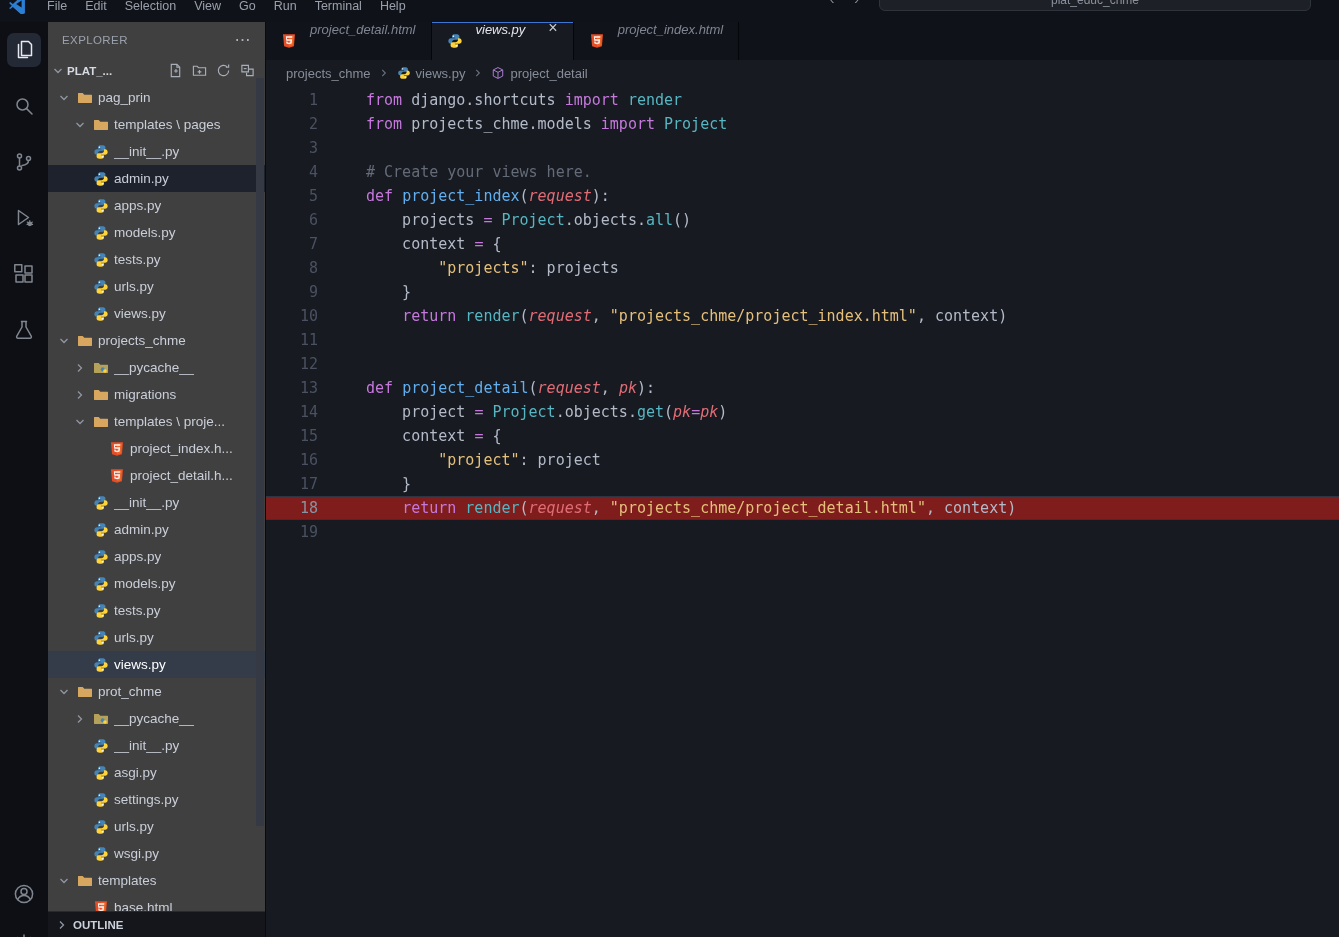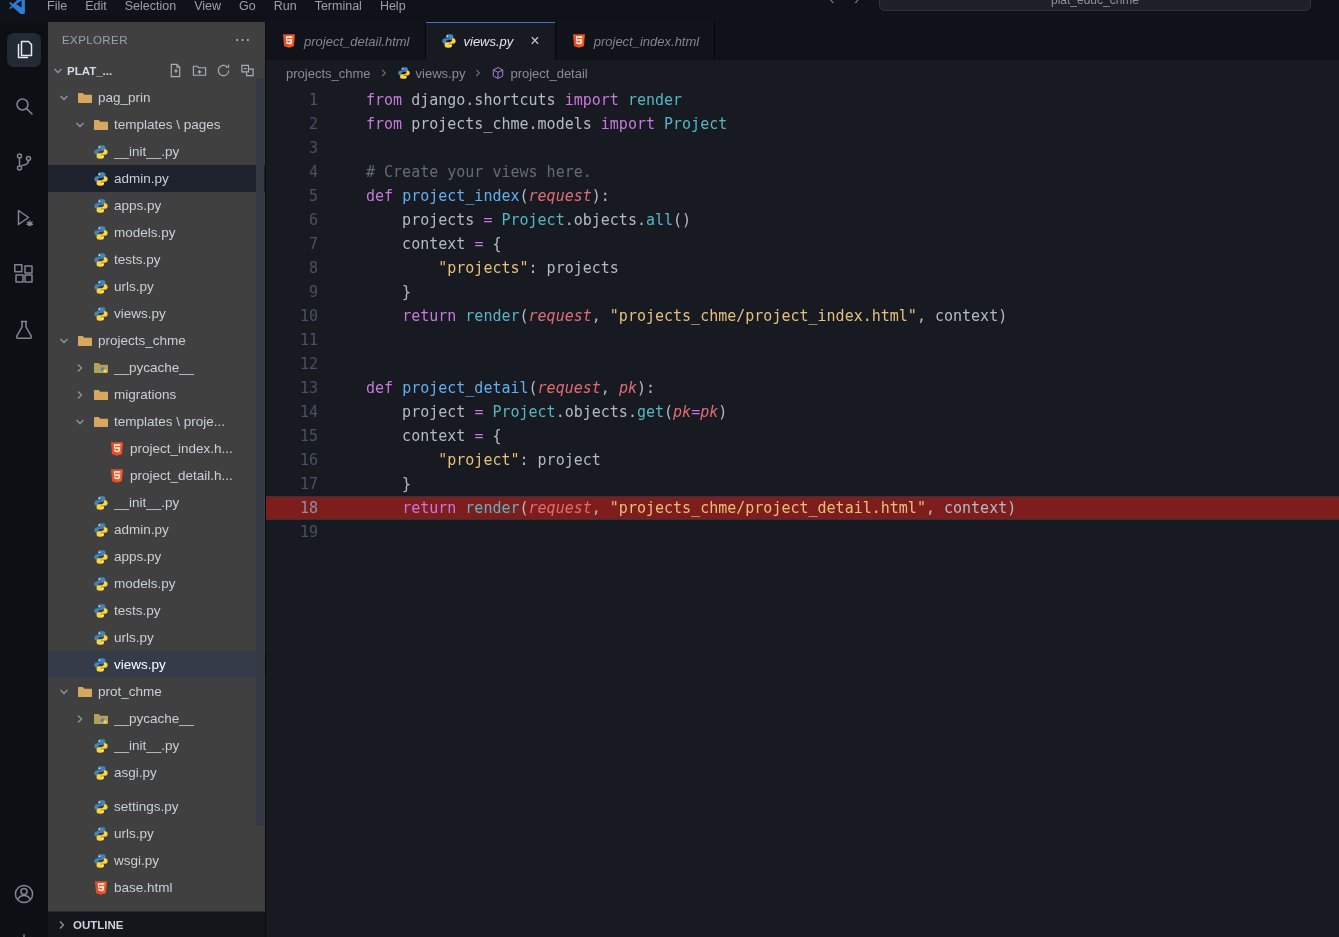--- a/index.html
+++ b/index.html
@@ -42,21 +42,21 @@
   .tree-row.selected{background:#343b49;color:#fff;}
   .chev{width:16px;height:16px;flex:none;color:#9096a1;display:inline-flex;}
   .ticon{width:16px;height:16px;flex:none;display:inline-flex;}
   .tlabel{white-space:nowrap;overflow:hidden;}
   .sidebar-scrollbar{position:absolute;right:1px;top:56px;width:8px;height:748px;background:#343943;}
   .outline-header{height:26px;border-top:1px solid #262a33;display:flex;align-items:center;gap:3px;
     padding:0 6px;font-weight:700;font-size:11.5px;color:#ccd1da;background:#14161c;position:relative;z-index:2;}
   
   .editor{flex:1;display:flex;flex-direction:column;background:#171a21;min-width:0;border-left:1px solid #0a0b0f;}
   .tabbar{height:38px;background:#0f1218;display:flex;flex:none;}
-  .tab{display:flex;align-items:center;gap:7px;padding:0 15px;font-size:13px;font-style:italic;
+  .tab{display:flex;gap:13px;padding:0 15px;font-size:13px;font-style:italic;
     color:#7f8591;background:#10131a;border-right:1px solid #05060a;position:relative;white-space:nowrap;}
   .tab.active{background:#171a21;color:#e3e6ec;box-shadow:inset 0 1px 0 #3e76d6;}
   .tab .svg-wrap{display:inline-flex;}
   .tab .close{margin-left:10px;color:#c6cbd4;font-size:16px;font-style:normal;line-height:12px;}
   .breadcrumbs{height:26px;display:flex;align-items:center;padding-left:20px;gap:4px;color:#868d98;
     font-size:13px;flex:none;}
   .crumb{display:flex;align-items:center;gap:5px;}
   .crumb .svg-wrap{display:inline-flex;}
   .crumb-sep{display:inline-flex;color:#6b717c;margin:0 2px;}
   .code{flex:1;font-family:"DejaVu Sans Mono",monospace;font-size:15px;line-height:24px;
@@ -538,21 +538,21 @@
           <span class="ticon">
             <svg width="16" height="16" viewBox="0 0 24 24">
               <path fill="#4584b6" d="M11.8 2c-2.5 0-4.3 1-4.3 2.8V7h4.7v.8H5.8C3.7 7.8 2 9.5 2 12s1.7 4.2 3.8 4.2h1.7v-2.4c0-2.1 1.8-3.8 3.9-3.8h4.2c1.7 0 3-1.4 3-3.1V4.8C18.6 3 16.3 2 14 2h-2.2z"></path>
               <circle cx="9.6" cy="4.9" r="1.1" fill="#fff"></circle>
               <path fill="#ffd43b" d="M12.2 22c2.5 0 4.3-1 4.3-2.8V17h-4.7v-.8h6.4c2.1 0 3.8-1.7 3.8-4.2s-1.7-4.2-3.8-4.2h-1.7v2.4c0 2.1-1.8 3.8-3.9 3.8H8.4c-1.7 0-3 1.4-3 3.1v2.1C5.4 21 7.7 22 10 22h2.2z"></path>
               <circle cx="14.4" cy="19.1" r="1.1" fill="#fff"></circle>
             </svg>
           </span>
           <span class="tlabel">asgi.py</span>
         </div>
-        <div class="tree-row" style="padding-left: 24px; margin-top: 7px;">
+        <div class="tree-row" style="padding-left: 24px;">
           <span class="chev"></span>
           <span class="ticon">
             <svg width="16" height="16" viewBox="0 0 24 24">
               <path fill="#4584b6" d="M11.8 2c-2.5 0-4.3 1-4.3 2.8V7h4.7v.8H5.8C3.7 7.8 2 9.5 2 12s1.7 4.2 3.8 4.2h1.7v-2.4c0-2.1 1.8-3.8 3.9-3.8h4.2c1.7 0 3-1.4 3-3.1V4.8C18.6 3 16.3 2 14 2h-2.2z"></path>
               <circle cx="9.6" cy="4.9" r="1.1" fill="#fff"></circle>
               <path fill="#ffd43b" d="M12.2 22c2.5 0 4.3-1 4.3-2.8V17h-4.7v-.8h6.4c2.1 0 3.8-1.7 3.8-4.2s-1.7-4.2-3.8-4.2h-1.7v2.4c0 2.1-1.8 3.8-3.9 3.8H8.4c-1.7 0-3 1.4-3 3.1v2.1C5.4 21 7.7 22 10 22h2.2z"></path>
               <circle cx="14.4" cy="19.1" r="1.1" fill="#fff"></circle>
             </svg>
           </span>
           <span class="tlabel">settings.py</span>
@@ -573,20 +573,33 @@
           <span class="chev"></span>
           <span class="ticon">
             <svg width="16" height="16" viewBox="0 0 24 24">
               <path fill="#4584b6" d="M11.8 2c-2.5 0-4.3 1-4.3 2.8V7h4.7v.8H5.8C3.7 7.8 2 9.5 2 12s1.7 4.2 3.8 4.2h1.7v-2.4c0-2.1 1.8-3.8 3.9-3.8h4.2c1.7 0 3-1.4 3-3.1V4.8C18.6 3 16.3 2 14 2h-2.2z"></path>
               <circle cx="9.6" cy="4.9" r="1.1" fill="#fff"></circle>
               <path fill="#ffd43b" d="M12.2 22c2.5 0 4.3-1 4.3-2.8V17h-4.7v-.8h6.4c2.1 0 3.8-1.7 3.8-4.2s-1.7-4.2-3.8-4.2h-1.7v2.4c0 2.1-1.8 3.8-3.9 3.8H8.4c-1.7 0-3 1.4-3 3.1v2.1C5.4 21 7.7 22 10 22h2.2z"></path>
               <circle cx="14.4" cy="19.1" r="1.1" fill="#fff"></circle>
             </svg>
           </span>
           <span class="tlabel">wsgi.py</span>
+        </div>
+        <div class="tree-row" style="padding-left: 8px;">
+          <span class="chev">
+            <svg width="16" height="16" viewBox="0 0 16 16" fill="none" stroke="currentColor" stroke-width="1.3">
+              <path d="M4.5 6l3.5 3.5L11.5 6"></path>
+            </svg>
+          </span>
+          <span class="ticon">
+            <svg width="16" height="16" viewBox="0 0 16 16">
+              <path fill="#d7a75f" d="M1.5 3h4.2l1.6 1.8h7.2c.3 0 .5.2.5.5v7.2c0 .3-.2.5-.5.5h-13c-.3 0-.5-.2-.5-.5V3.5c0-.3.2-.5.5-.5z"></path>
+            </svg>
+          </span>
+          <span class="tlabel">templates</span>
         </div>
         <div class="tree-row" style="padding-left: 24px;">
           <span class="chev"></span>
           <span class="ticon">
             <svg width="16" height="16" viewBox="0 0 24 24">
               <path fill="#e44d26" d="M3 2h18l-1.6 18L12 22l-7.4-2z"></path>
               <path fill="#f16529" d="M12 3.8V20l6-1.6L19.4 3.8z"></path>
               <path fill="#fff" d="M16.8 7.2H8.9l.2 2.2h7.5l-.6 6.2L12 16.7l-3.9-1.1-.3-3h2l.2 1.6 2 .5 2-.5.2-2.5H7.9L7.3 5h9.7z" opacity=".95"></path>
             </svg>
           </span>

